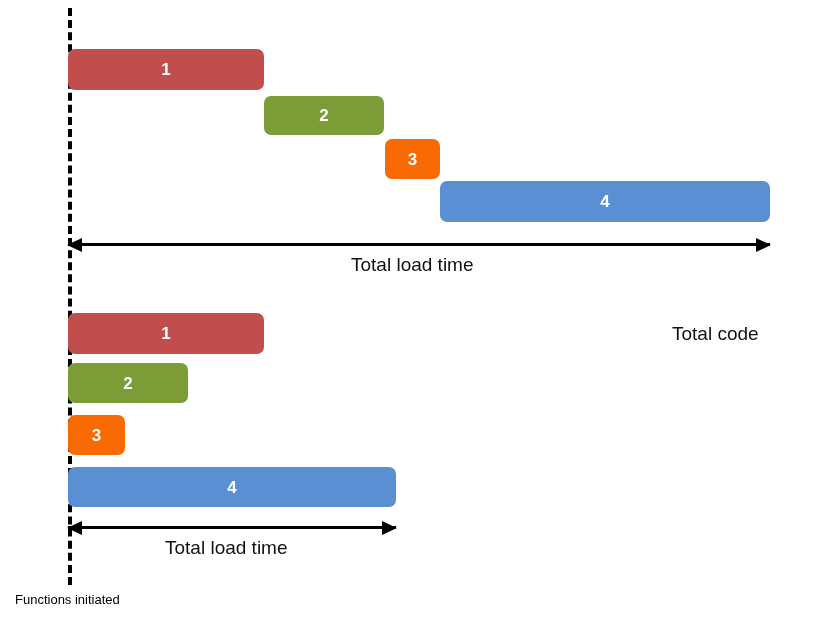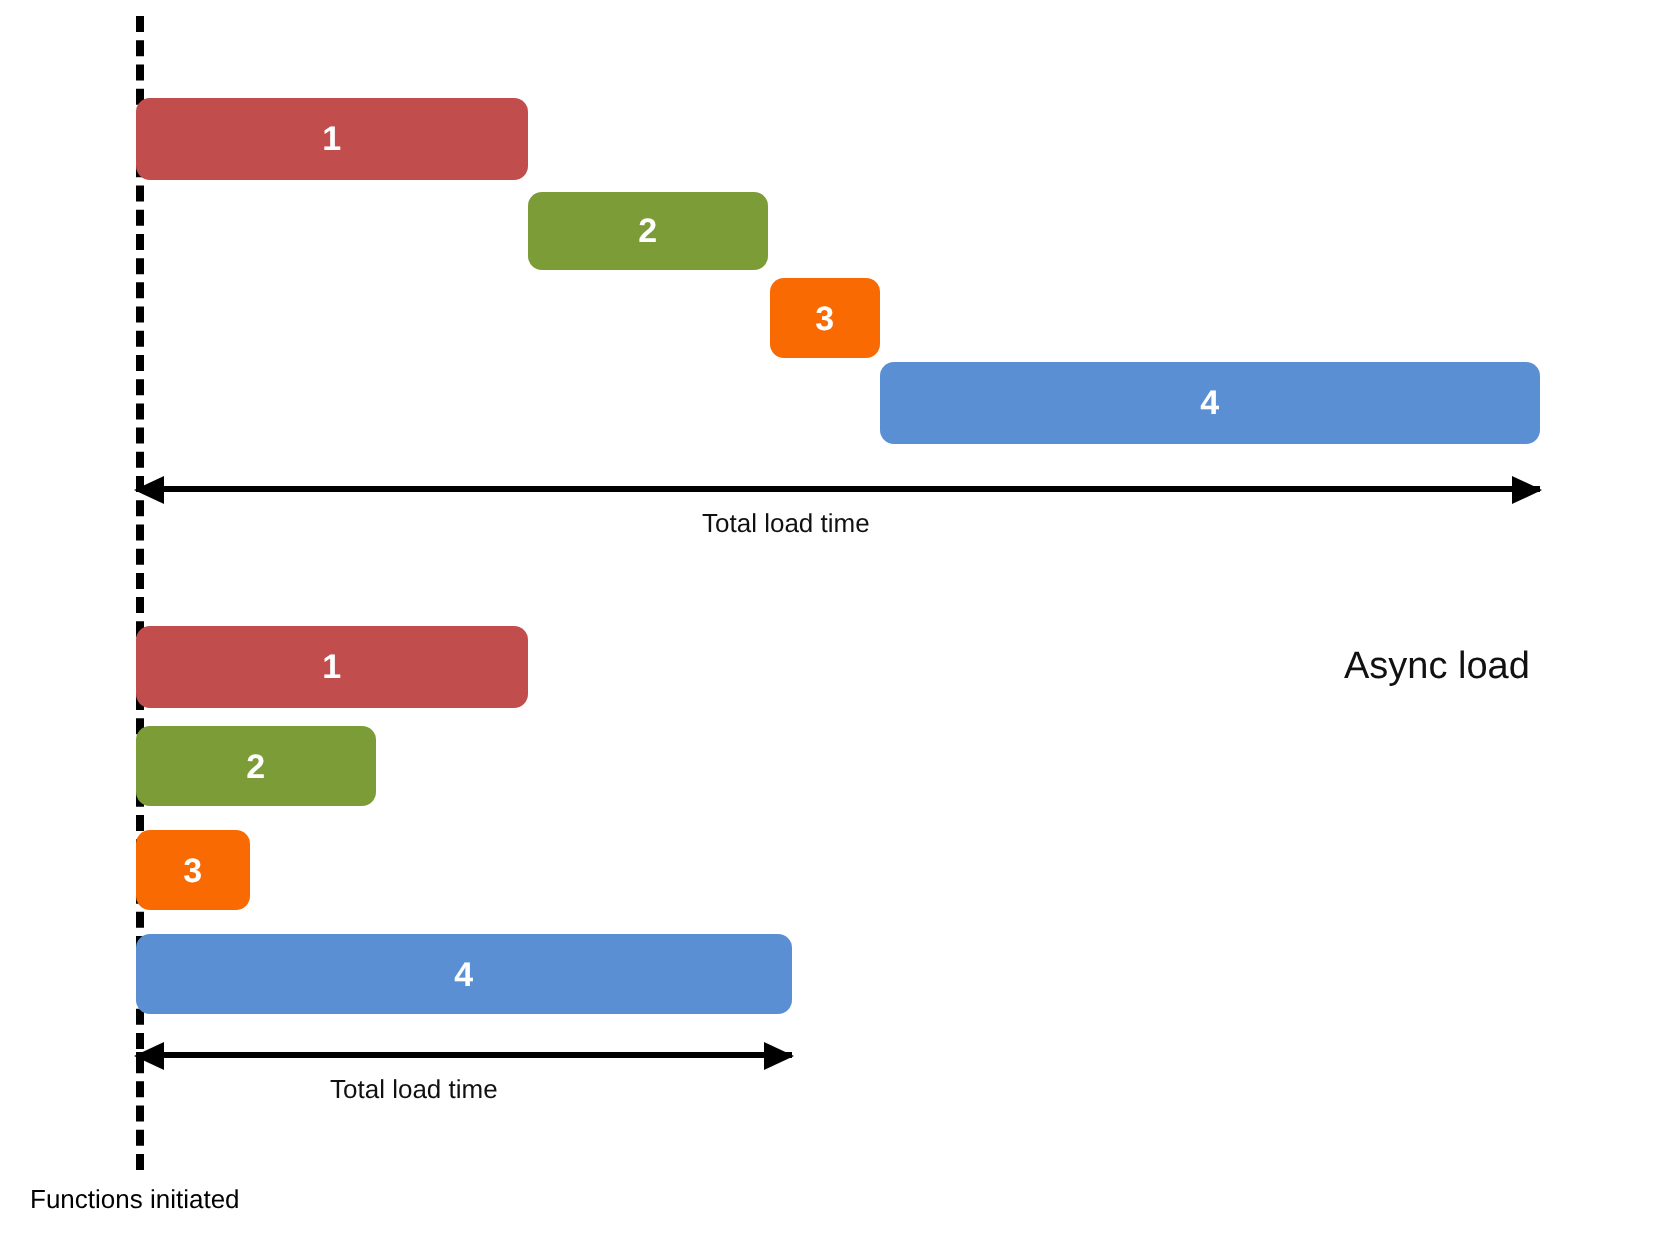--- a/index.html
+++ b/index.html
@@ -69,21 +69,21 @@
   }
   .arrow-head.left {
     left: -1px;
     border-top: 7px solid transparent;
     border-bottom: 7px solid transparent;
     border-right: 15px solid #000000;
   }
 
   .axis-label {
     position: absolute;
-    font-size: 13px;
+    font-size: 19px;
     color: #111111;
     white-space: nowrap;
   }
   .section-label {
     position: absolute;
     font-size: 19px;
     color: #111111;
     white-space: nowrap;
   }
   .footnote {
@@ -117,21 +117,21 @@
     <span class="bar-label">4</span>
   </div>
 
   <div class="axis" style="left:68px; top:243px; width:702px;">
     <span class="arrow-head left"></span>
     <span class="arrow-head right"></span>
   </div>
 
   <div class="axis-label" style="left:351px; top:254px;">Total load time</div>
 
-  <div class="section-label" style="left:672px; top:323px;">Async load</div>
+  <div class="section-label" style="left:672px; top:323px;">Total code</div>
 
   <div class="bar" style="left:68px; top:313px; width:196px; height:41px; background:#c14d4d;">
     <span class="bar-label">1</span>
   </div>
 
   <div class="bar" style="left:68px; top:363px; width:120px; height:40px; background:#7c9c38;">
     <span class="bar-label">2</span>
   </div>
 
   <div class="bar" style="left:68px; top:415px; width:57px; height:40px; background:#fa6a03;">

